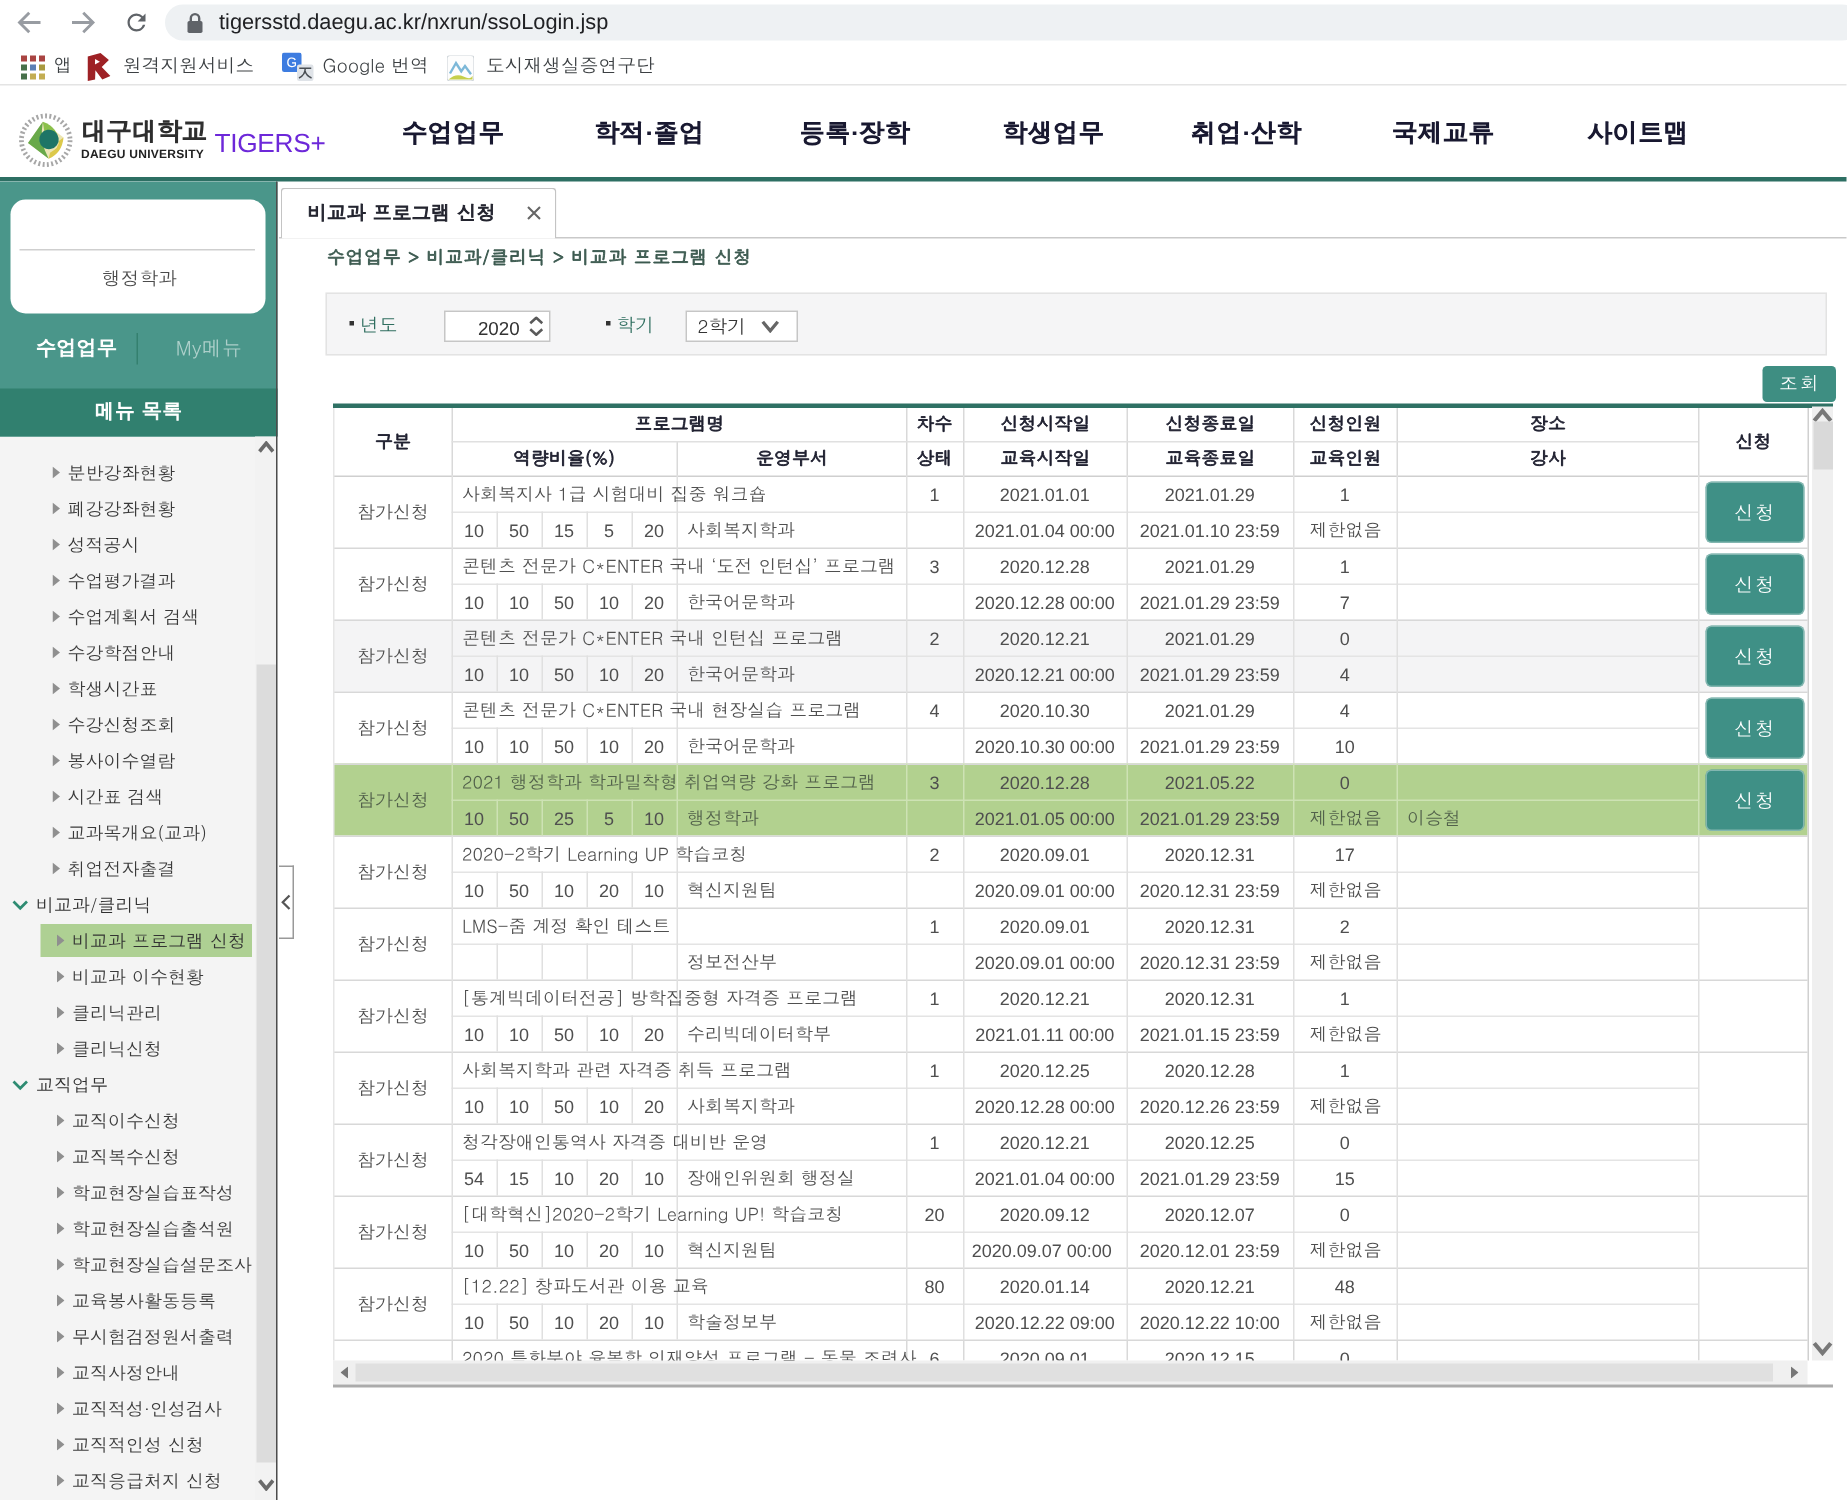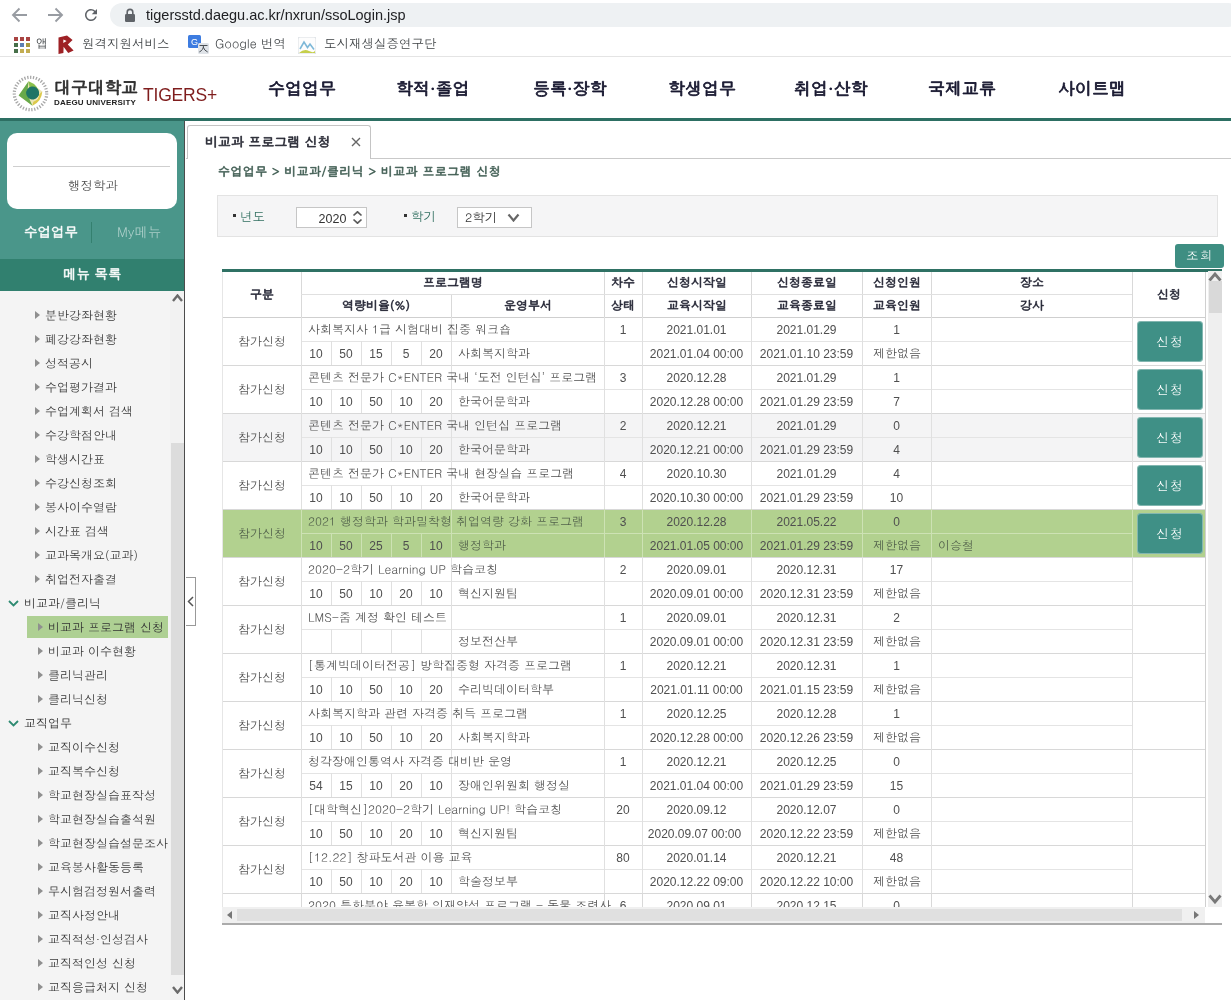--- a/index.html
+++ b/index.html
@@ -309,21 +309,21 @@
 <svg class="kt" style="left:54.0px;top:80.3px" width="84.0" height="17.9">
     <g fill="#2e2e2e" stroke="#2e2e2e" stroke-width="55" transform="translate(0,13.94) scale(0.016602,-0.016602)">
       <use href="#g23"></use>
       <use href="#g21" x="1012"></use>
       <use href="#g23" x="2024"></use>
       <use href="#g24" x="3036"></use>
       <use href="#g25" x="4048"></use>
     </g>
   </svg>
 <div class="abs lib" style="left:54px;top:97.5px;font-size:8px;font-weight:bold;color:#222;letter-spacing:0.18px">DAEGU UNIVERSITY</div>
-<div class="abs lib" style="left:143px;top:85px;font-size:17.5px;color:#7f1d1d;letter-spacing:-0.2px">TIGERS+</div>
+<div class="abs lib" style="left:143px;top:85px;font-size:17.5px;color:#6d28d9;letter-spacing:-0.2px">TIGERS+</div>
 <svg class="kt" style="left:267.5px;top:81.3px" width="68.0" height="17.9">
     <g fill="#181830" stroke="#181830" stroke-width="55" transform="translate(0,13.94) scale(0.016602,-0.016602)">
       <use href="#g26"></use>
       <use href="#g27" x="1024"></use>
       <use href="#g27" x="2048"></use>
       <use href="#g28" x="3072"></use>
     </g>
   </svg>
 <svg class="kt" style="left:395.9px;top:81.3px" width="73.6" height="17.9">
     <g fill="#181830" stroke="#181830" stroke-width="55" transform="translate(0,13.94) scale(0.016602,-0.016602)">
@@ -1887,21 +1887,21 @@
 <svg class="kt" style="left:458.0px;top:827.6px" width="60.0" height="12.6">
     <g fill="#4f4f4f" transform="translate(0,9.84) scale(0.011719,-0.011719)">
       <use href="#g171"></use>
       <use href="#g73" x="1024"></use>
       <use href="#g3" x="2048"></use>
       <use href="#g1" x="3072"></use>
       <use href="#g172" x="4096"></use>
     </g>
   </svg>
 <div class="abs lib num" style="left:640px;top:826.5px;width:109px">2020.09.07 00:00</div>
-<div class="abs lib num" style="left:751px;top:826.5px;width:111px">2020.12.22 23:59</div>
+<div class="abs lib num" style="left:751px;top:826.5px;width:111px">2020.12.01 23:59</div>
 <svg class="kt" style="left:872.5px;top:827.6px" width="48.0" height="12.6">
     <g fill="#4f4f4f" transform="translate(0,9.84) scale(0.011719,-0.011719)">
       <use href="#g38"></use>
       <use href="#g137" x="1024"></use>
       <use href="#g138" x="2048"></use>
       <use href="#g139" x="3072"></use>
     </g>
   </svg>
 <svg class="kt" style="left:308.0px;top:851.6px" width="164.5" height="12.6">
     <g fill="#4f4f4f" transform="translate(0,9.84) scale(0.011719,-0.011719)">

